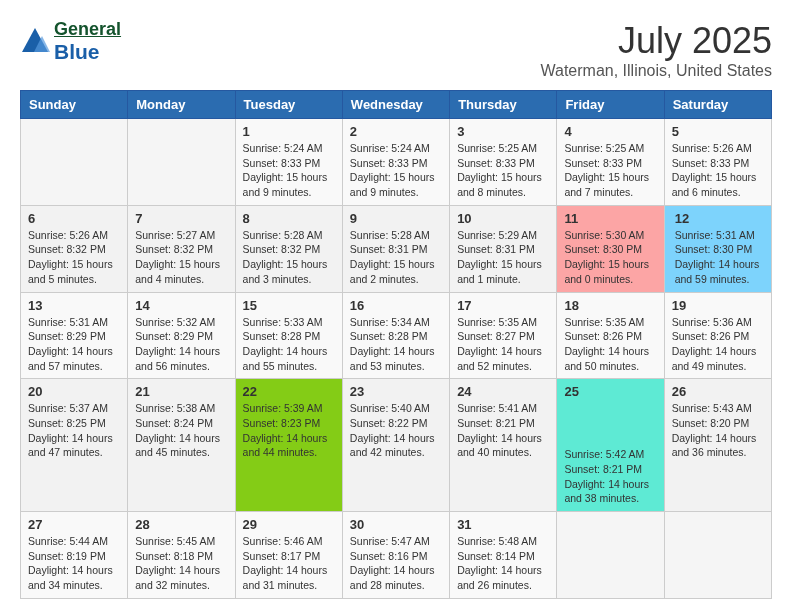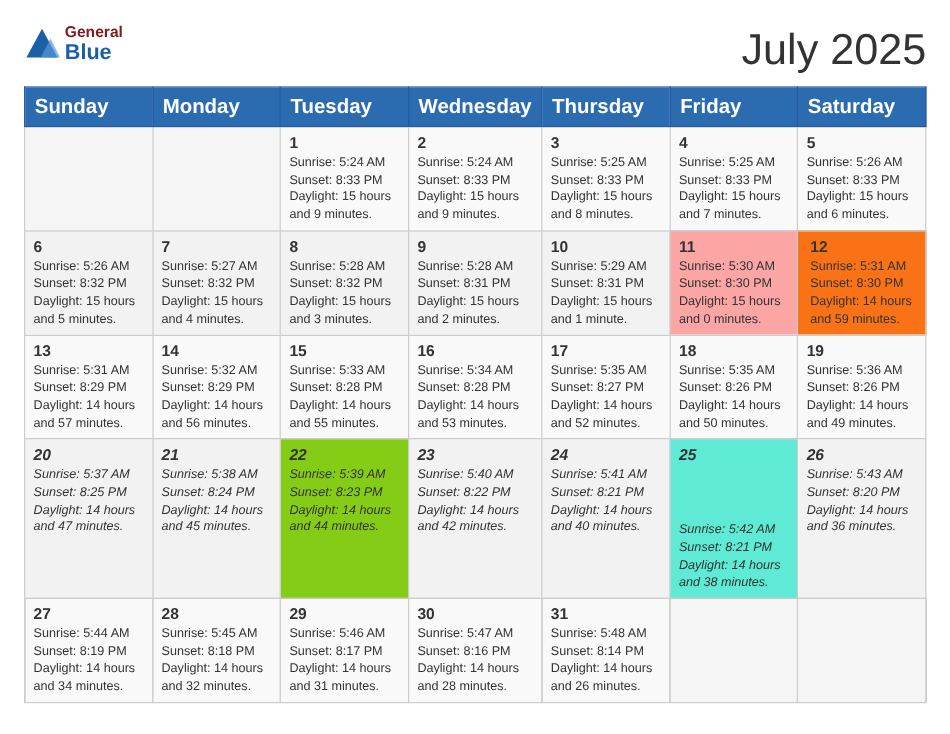--- a/index.html
+++ b/index.html
@@ -19,26 +19,27 @@
     .logo {
       display: flex;
       align-items: center;
     }
     .logo-text {
       display: flex;
       flex-direction: column;
       line-height: 1.1;
     }
     .logo-general {
-      font-size: 13px;
+      font-size: 18px;
       font-weight: bold;
-      color: #7f1d1d;
+      color: #14532d;
+      text-decoration: underline;
     }
     .logo-blue {
-      font-size: 18px;
+      font-size: 21px;
       font-weight: bold;
       color: #1a5fa8;
     }
     .logo-icon {
       width: 30px;
       height: 30px;
       margin-right: 4px;
     }
     .title-section {
       text-align: right;
@@ -55,21 +56,21 @@
     .calendar {
       width: 100%;
       border-collapse: collapse;
       border: 1px solid #ccc;
     }
     .calendar th {
       background-color: #2b6cb0;
       color: white;
       text-align: left;
       padding: 6px 8px;
-      font-size: 17px;
+      font-size: 13px;
       font-weight: bold;
       border: 1px solid #2558a0;
     }
     .calendar td {
       border: 1px solid #ccc;
       padding: 5px 7px;
       vertical-align: top;
       width: 107px;
       min-height: 80px;
       font-size: 11px;
@@ -106,20 +107,21 @@
       <polygon points="15,2 28,26 2,26" fill="#1a5fa8"></polygon>
       <polygon points="22,10 30,26 14,26" fill="#5599dd" opacity="0.7"></polygon>
     </svg>
     <div class="logo-text">
       <span class="logo-general">General</span>
       <span class="logo-blue">Blue</span>
     </div>
   </div>
   <div class="title-section">
     <div class="main-title">July 2025</div>
+    <div class="subtitle">Waterman, Illinois, United States</div>
   </div>
 </div>
 
 <table class="calendar">
   <thead>
     <tr>
     <th>Sunday</th>
         <th>Monday</th>
         <th>Tuesday</th>
         <th>Wednesday</th>
@@ -204,21 +206,21 @@
 Daylight: 15 hours
 and 1 minute.</div>
         </td>
         <td style="background-color: #fca5a5;">
           <span class="day-number">11</span>
           <div class="day-info" style="white-space: pre-line;">Sunrise: 5:30 AM
 Sunset: 8:30 PM
 Daylight: 15 hours
 and 0 minutes.</div>
         </td>
-        <td style="background-color: #f97316; padding-left: 10px;">
+        <td style="background-color: #7dd3fc; padding-left: 10px;">
           <span class="day-number">12</span>
           <div class="day-info" style="white-space: pre-line;">Sunrise: 5:31 AM
 Sunset: 8:30 PM
 Daylight: 14 hours
 and 59 minutes.</div>
         </td>
       </tr>
       <tr style="background-color: rgb(255, 255, 255);">
         <td>
           <span class="day-number">13</span>
@@ -263,21 +265,21 @@
 and 50 minutes.</div>
         </td>
         <td>
           <span class="day-number">19</span>
           <div class="day-info" style="white-space: pre-line;">Sunrise: 5:36 AM
 Sunset: 8:26 PM
 Daylight: 14 hours
 and 49 minutes.</div>
         </td>
       </tr>
-      <tr style="background-color: rgb(242, 242, 242); font-style: italic;">
+      <tr style="background-color: rgb(242, 242, 242);">
         <td style="background-color: rgb(242, 242, 242);">
           <span class="day-number">20</span>
           <div class="day-info" style="white-space: pre-line;">Sunrise: 5:37 AM
 Sunset: 8:25 PM
 Daylight: 14 hours
 and 47 minutes.</div>
         </td>
         <td style="background-color: rgb(242, 242, 242);">
           <span class="day-number">21</span>
           <div class="day-info" style="white-space: pre-line;">Sunrise: 5:38 AM

